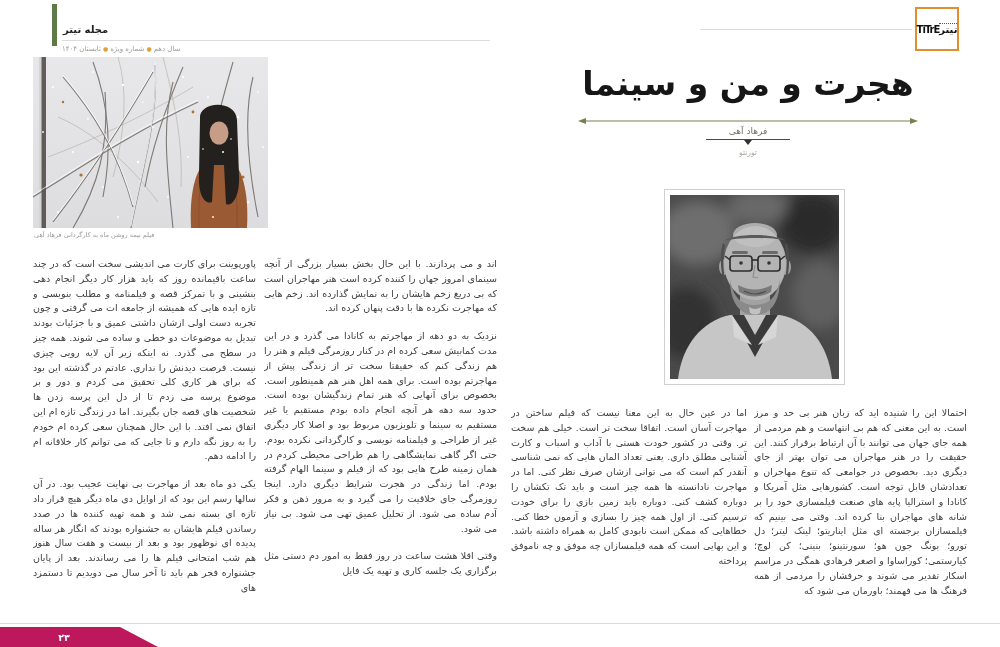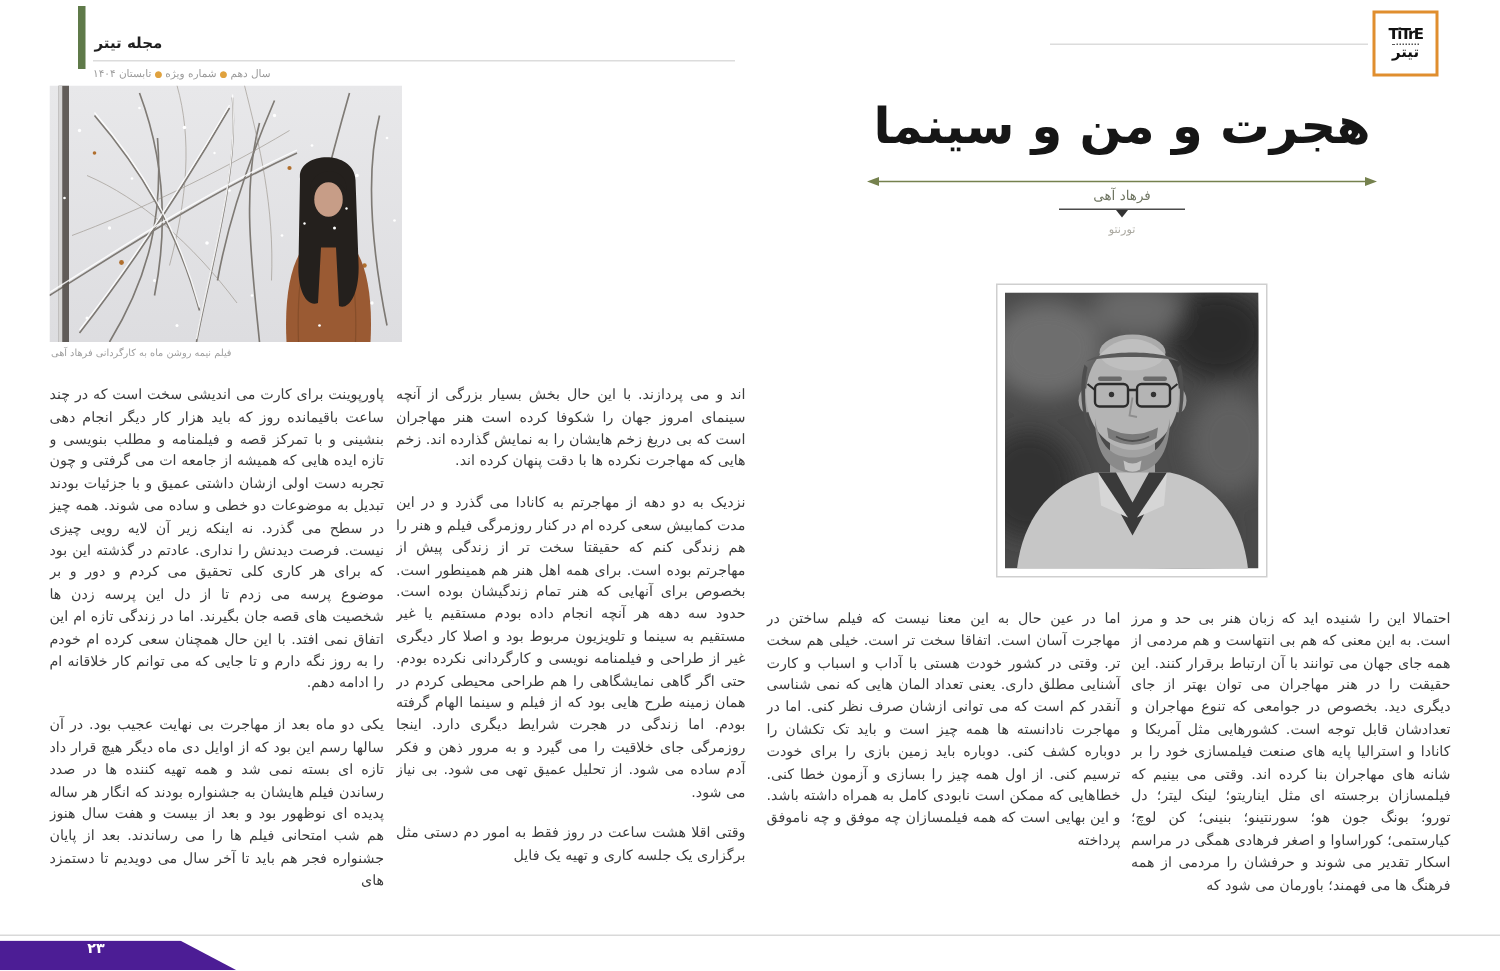--- a/index.html
+++ b/index.html
@@ -5,21 +5,21 @@
   html,body{margin:0;padding:0;background:#fff;}
   #spread{position:relative;width:1000px;height:647px;background:#fff;overflow:hidden;
           font-family:"DejaVu Sans",sans-serif;}
   
   .green-bar{position:absolute;left:52px;top:4px;width:5px;height:42px;background:#5f7a49;}
   .mag-name{position:absolute;left:63px;top:24px;font-size:10px;font-weight:bold;color:#1f1f1f;direction:rtl;}
   .rule{position:absolute;background:#dcdcdc;height:1px;}
   .issue-line{position:absolute;left:62px;top:45px;font-size:7px;color:#9a9a9a;direction:rtl;white-space:nowrap;}
   .issue-line .dot{color:#e0a23e;font-size:6px;padding:0 2px;}
   .logo-box{position:absolute;left:915px;top:7px;width:40px;height:40px;border:2px solid #e08e2e;
-            background:#fff;display:flex;flex-direction:column;align-items:center;justify-content:center;}
+            background:#fff;display:flex;align-items:center;justify-content:center;}
   .logo-latin{font-size:10px;font-weight:bold;letter-spacing:-1px;color:#111;line-height:11px;}
   .logo-fa{font-size:10px;font-weight:bold;color:#111;line-height:11px;border-top:1px dotted #555;}
   
   .photo1{position:absolute;left:33px;top:57px;width:235px;height:171px;}
   .photo1-caption{position:absolute;left:34px;top:231px;font-size:6.5px;color:#9c9c9c;direction:rtl;}
   
   .title{position:absolute;left:578px;top:64px;width:340px;text-align:center;font-size:33px;
          font-weight:bold;color:#161616;direction:rtl;letter-spacing:-0.5px;}
   .deco{position:absolute;left:578px;top:116px;width:340px;height:10px;}
   .author-block{position:absolute;left:705px;top:126px;width:86px;text-align:center;}
@@ -29,22 +29,22 @@
               border-top:5px solid #333;margin:0 auto;}
   .author-loc{font-size:7.5px;color:#aaa8a0;margin-top:3px;direction:rtl;}
   .portrait-frame{position:absolute;left:664px;top:189px;width:169px;height:184px;background:#fff;
                   border:1px solid #cfcfcf;padding:5px;}
   
   .col{position:absolute;direction:rtl;text-align:justify;font-size:9.5px;line-height:14.8px;
        color:#3d3d3d;overflow:hidden;}
   .col p{margin:0 0 13px;}
   .col.tight p{margin:0;}
   
-  .banner{position:absolute;top:627px;width:128px;height:20px;background:#4c1d95;color:#fff;
-          font-size:9.5px;font-weight:bold;display:flex;}
+  .banner{position:absolute;top:627px;width:128px;height:20px;background:#be185d;color:#fff;
+          font-size:9.5px;font-weight:bold;display:flex;align-items:center;}
   .banner-left{left:0;clip-path:polygon(0 0,76% 0,100% 100%,0 100%);justify-content:center;padding-right:30px;}
   .banner-right{right:0;clip-path:polygon(24% 0,100% 0,100% 100%,0 100%);justify-content:center;padding-left:30px;margin-top:34px;}
 </style>
 </head>
 <body>
 
 <div id="spread">
 
   <div class="green-bar"></div>
   <div class="mag-name">مجله تیتر</div>
@@ -192,21 +192,21 @@
     </svg>
   </div>
 
   <div class="col" style="left:754px;top:406px;width:213px;height:228px;">
     <p>احتمالا این را شنیده اید که زبان هنر بی حد و مرز است. به این معنی که هم بی انتهاست و هم مردمی از همه جای جهان می توانند با آن ارتباط برقرار کنند. این حقیقت را در هنر مهاجران می توان بهتر از جای دیگری دید. بخصوص در جوامعی که تنوع مهاجران و تعدادشان قابل توجه است. کشورهایی مثل آمریکا و کانادا و استرالیا پایه های صنعت فیلمسازی خود را بر شانه های مهاجران بنا کرده اند. وقتی می بینیم که فیلمسازان برجسته ای مثل ایناریتو؛ لینک لیتر؛ دل تورو؛ بونگ جون هو؛ سورنتینو؛ بنینی؛ کن لوچ؛ کیارستمی؛ کوراساوا و اصغر فرهادی همگی در مراسم اسکار تقدیر می شوند و حرفشان را مردمی از همه فرهنگ ها می فهمند؛ باورمان می شود که</p>
   </div>
   <div class="col tight" style="left:511px;top:406px;width:236px;height:228px;">
     <p>اما در عین حال به این معنا نیست که فیلم ساختن در مهاجرت آسان است. اتفاقا سخت تر است. خیلی هم سخت تر. وقتی در کشور خودت هستی با آداب و اسباب و کارت آشنایی مطلق داری. یعنی تعداد المان هایی که نمی شناسی آنقدر کم است که می توانی ازشان صرف نظر کنی. اما در مهاجرت نادانسته ها همه چیز است و باید تک تکشان را دوباره کشف کنی. دوباره باید زمین بازی را برای خودت ترسیم کنی. از اول همه چیز را بسازی و آزمون خطا کنی. خطاهایی که ممکن است نابودی کامل به همراه داشته باشد. و این بهایی است که همه فیلمسازان چه موفق و چه ناموفق پرداخته</p>
   </div>
   <div class="col" style="left:264px;top:257px;width:233px;height:377px;">
-    <p>اند و می پردازند. با این حال بخش بسیار بزرگی از آنچه سینمای امروز جهان را شکوفا کرده است هنر مهاجران است که بی دریغ زخم هایشان را به نمایش گذارده اند. زخم هایی که مهاجرت نکرده ها با دقت پنهان کرده اند.</p>
+    <p>اند و می پردازند. با این حال بخش بسیار بزرگی از آنچه سینمای امروز جهان را کننده کرده است هنر مهاجران است که بی دریغ زخم هایشان را به نمایش گذارده اند. زخم هایی که مهاجرت نکرده ها با دقت پنهان کرده اند.</p>
     <p>نزدیک به دو دهه از مهاجرتم به کانادا می گذرد و در این مدت کمابیش سعی کرده ام در کنار روزمرگی فیلم و هنر را هم زندگی کنم که حقیقتا سخت تر از زندگی پیش از مهاجرتم بوده است. برای همه اهل هنر هم همینطور است. بخصوص برای آنهایی که هنر تمام زندگیشان بوده است. حدود سه دهه هر آنچه انجام داده بودم مستقیم یا غیر مستقیم به سینما و تلویزیون مربوط بود و اصلا کار دیگری غیر از طراحی و فیلمنامه نویسی و کارگردانی نکرده بودم. حتی اگر گاهی نمایشگاهی را هم طراحی محیطی کردم در همان زمینه طرح هایی بود که از فیلم و سینما الهام گرفته بودم. اما زندگی در هجرت شرایط دیگری دارد. اینجا روزمرگی جای خلاقیت را می گیرد و به مرور ذهن و فکر آدم ساده می شود. از تحلیل عمیق تهی می شود. بی نیاز می شود.</p>
     <p>وقتی اقلا هشت ساعت در روز فقط به امور دم دستی مثل برگزاری یک جلسه کاری و تهیه یک فایل</p>
   </div>
   <div class="col" style="left:33px;top:257px;width:223px;height:377px;">
     <p>پاورپوینت برای کارت می اندیشی سخت است که در چند ساعت باقیمانده روز که باید هزار کار دیگر انجام دهی بنشینی و با تمرکز قصه و فیلمنامه و مطلب بنویسی و تازه ایده هایی که همیشه از جامعه ات می گرفتی و چون تجربه دست اولی ازشان داشتی عمیق و با جزئیات بودند تبدیل به موضوعات دو خطی و ساده می شوند. همه چیز در سطح می گذرد. نه اینکه زیر آن لایه رویی چیزی نیست. فرصت دیدنش را نداری. عادتم در گذشته این بود که برای هر کاری کلی تحقیق می کردم و دور و بر موضوع پرسه می زدم تا از دل این پرسه زدن ها شخصیت های قصه جان بگیرند. اما در زندگی تازه ام این اتفاق نمی افتد. با این حال همچنان سعی کرده ام خودم را به روز نگه دارم و تا جایی که می توانم کار خلاقانه ام را ادامه دهم.</p>
     <p>یکی دو ماه بعد از مهاجرت بی نهایت عجیب بود. در آن سالها رسم این بود که از اوایل دی ماه دیگر هیچ قرار داد تازه ای بسته نمی شد و همه تهیه کننده ها در صدد رساندن فیلم هایشان به جشنواره بودند که انگار هر ساله پدیده ای نوظهور بود و بعد از بیست و هفت سال هنوز هم شب امتحانی فیلم ها را می رساندند. بعد از پایان جشنواره فجر هم باید تا آخر سال می دویدیم تا دستمزد های</p>
   </div>
 
   <div class="rule" style="left:0;top:623px;width:1000px;background:#d9d9d9;"></div>
   <div class="banner banner-left">

